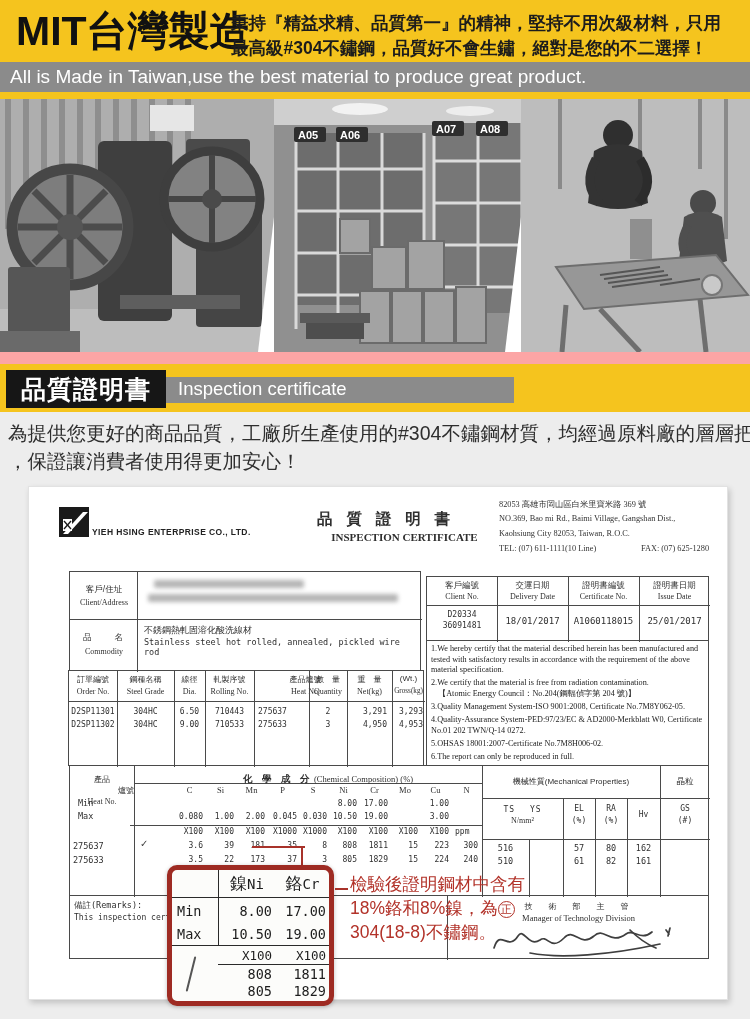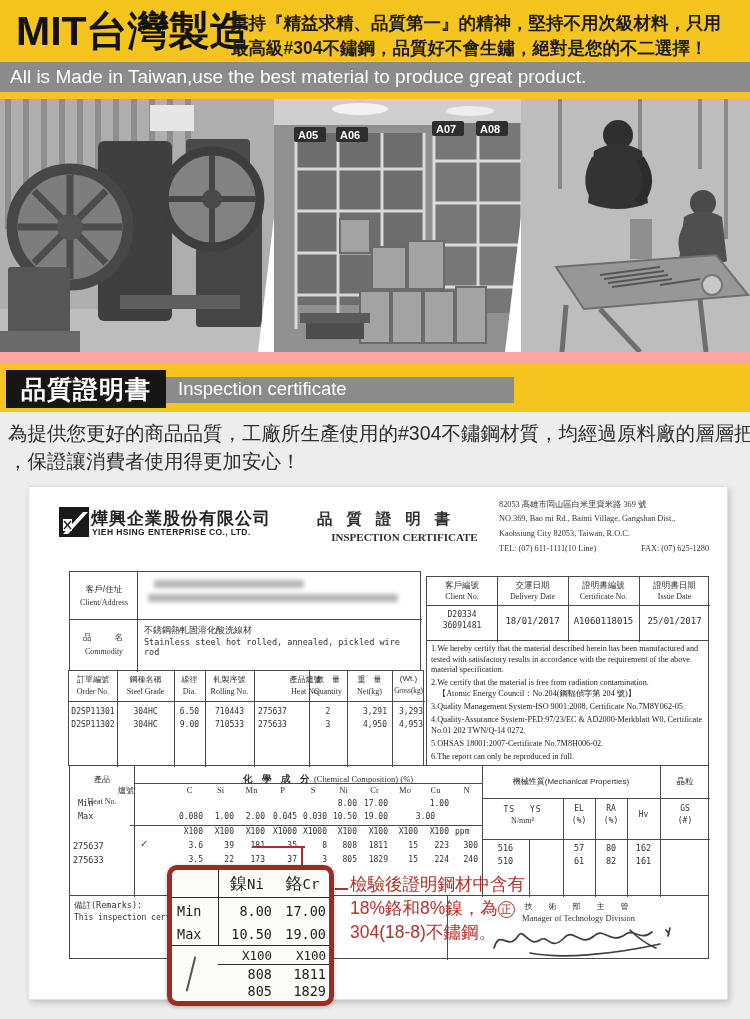--- a/index.html
+++ b/index.html
@@ -217,21 +217,20 @@
 
     <svg style="left:30px;top:20px;" width="30" height="30" viewBox="0 0 30 30">
       <rect x="0" y="0" width="30" height="30" fill="#1a1a1a"></rect>
       <polygon points="4,27 24,5 29,5 9,27" fill="#fff"></polygon>
       <rect x="4" y="12" width="9" height="12" fill="#fff"></rect>
       <g stroke="#1a1a1a" stroke-width="1.4">
           <line x1="5" y1="14" x2="12" y2="22"></line>
           <line x1="12" y1="14" x2="5" y2="22"></line>
         </g>
     </svg>
-    <div class="co-zh">燁興企業股份有限公司</div>
     <div class="co-en">YIEH HSING ENTERPRISE CO., LTD.</div>
     <div class="doc-zh">品 質 證 明 書</div>
     <div class="doc-en">INSPECTION CERTIFICATE</div>
     <div class="addr" style="left:470px;top:12px;">82053 高雄市岡山區白米里寶米路 369 號</div>
     <div class="addr" style="left:470px;top:27px;">NO.369, Bao mi Rd., Baimi Village, Gangshan Dist.,</div>
     <div class="addr" style="left:470px;top:42px;">Kaohsiung City 82053, Taiwan, R.O.C.</div>
     <div class="addr" style="left:470px;top:57px;">TEL: (07) 611-1111(10 Line)</div>
     <div class="addr" style="left:612px;top:57px;">FAX: (07) 625-1280</div>
 
     <div class="bd" style="left:40px;top:84px;width:352px;height:100px;">
@@ -426,21 +425,21 @@
       </div>
       <div style="left:320px;top:0;width:30px;height:131px;">
         <div class="t85 ctr serif" style="top:19px;">Mo</div>
         <div class="t8 mono rt" style="top:61px;right:2px;width:28px;">X100</div>
         <div class="t8 mono rt" style="top:75px;right:2px;width:28px;">15</div>
         <div class="t8 mono rt" style="top:89px;right:2px;width:28px;">15</div>
       </div>
       <div style="left:350px;top:0;width:31px;height:131px;">
         <div class="t85 ctr serif" style="top:19px;">Cu</div>
         <div class="t8 mono rt" style="top:33px;right:2px;width:29px;">1.00</div>
-        <div class="t8 mono rt" style="top:46px;right:11px;width:29px;text-align:center;">3.00</div>
+        <div class="t8 mono rt" style="top:46px;right:2px;width:29px;">3.00</div>
         <div class="t8 mono rt" style="top:61px;right:2px;width:29px;">X100</div>
         <div class="t8 mono rt" style="top:75px;right:2px;width:29px;">223</div>
         <div class="t8 mono rt" style="top:89px;right:2px;width:29px;">224</div>
       </div>
       <div style="left:381px;top:0;width:31px;height:131px;">
         <div class="t85 ctr serif" style="top:19px;">N</div>
         <div class="t8 mono" style="top:61px;left:4px;">ppm</div>
         <div class="t8 mono rt" style="top:75px;right:4px;width:27px;">300</div>
         <div class="t8 mono rt" style="top:89px;right:4px;width:27px;">240</div>
       </div>

